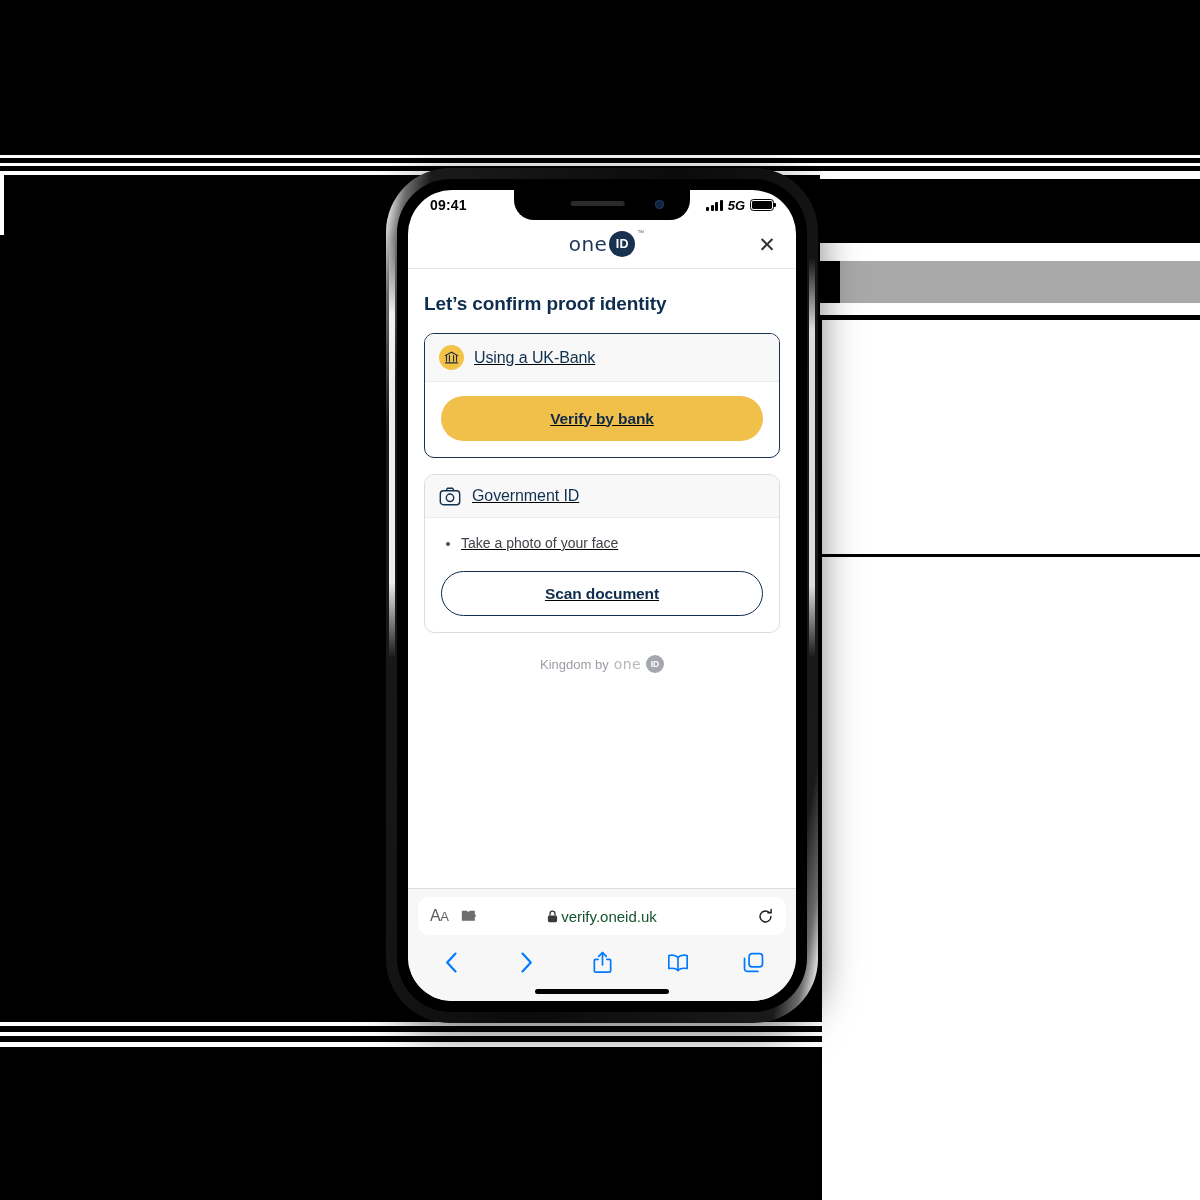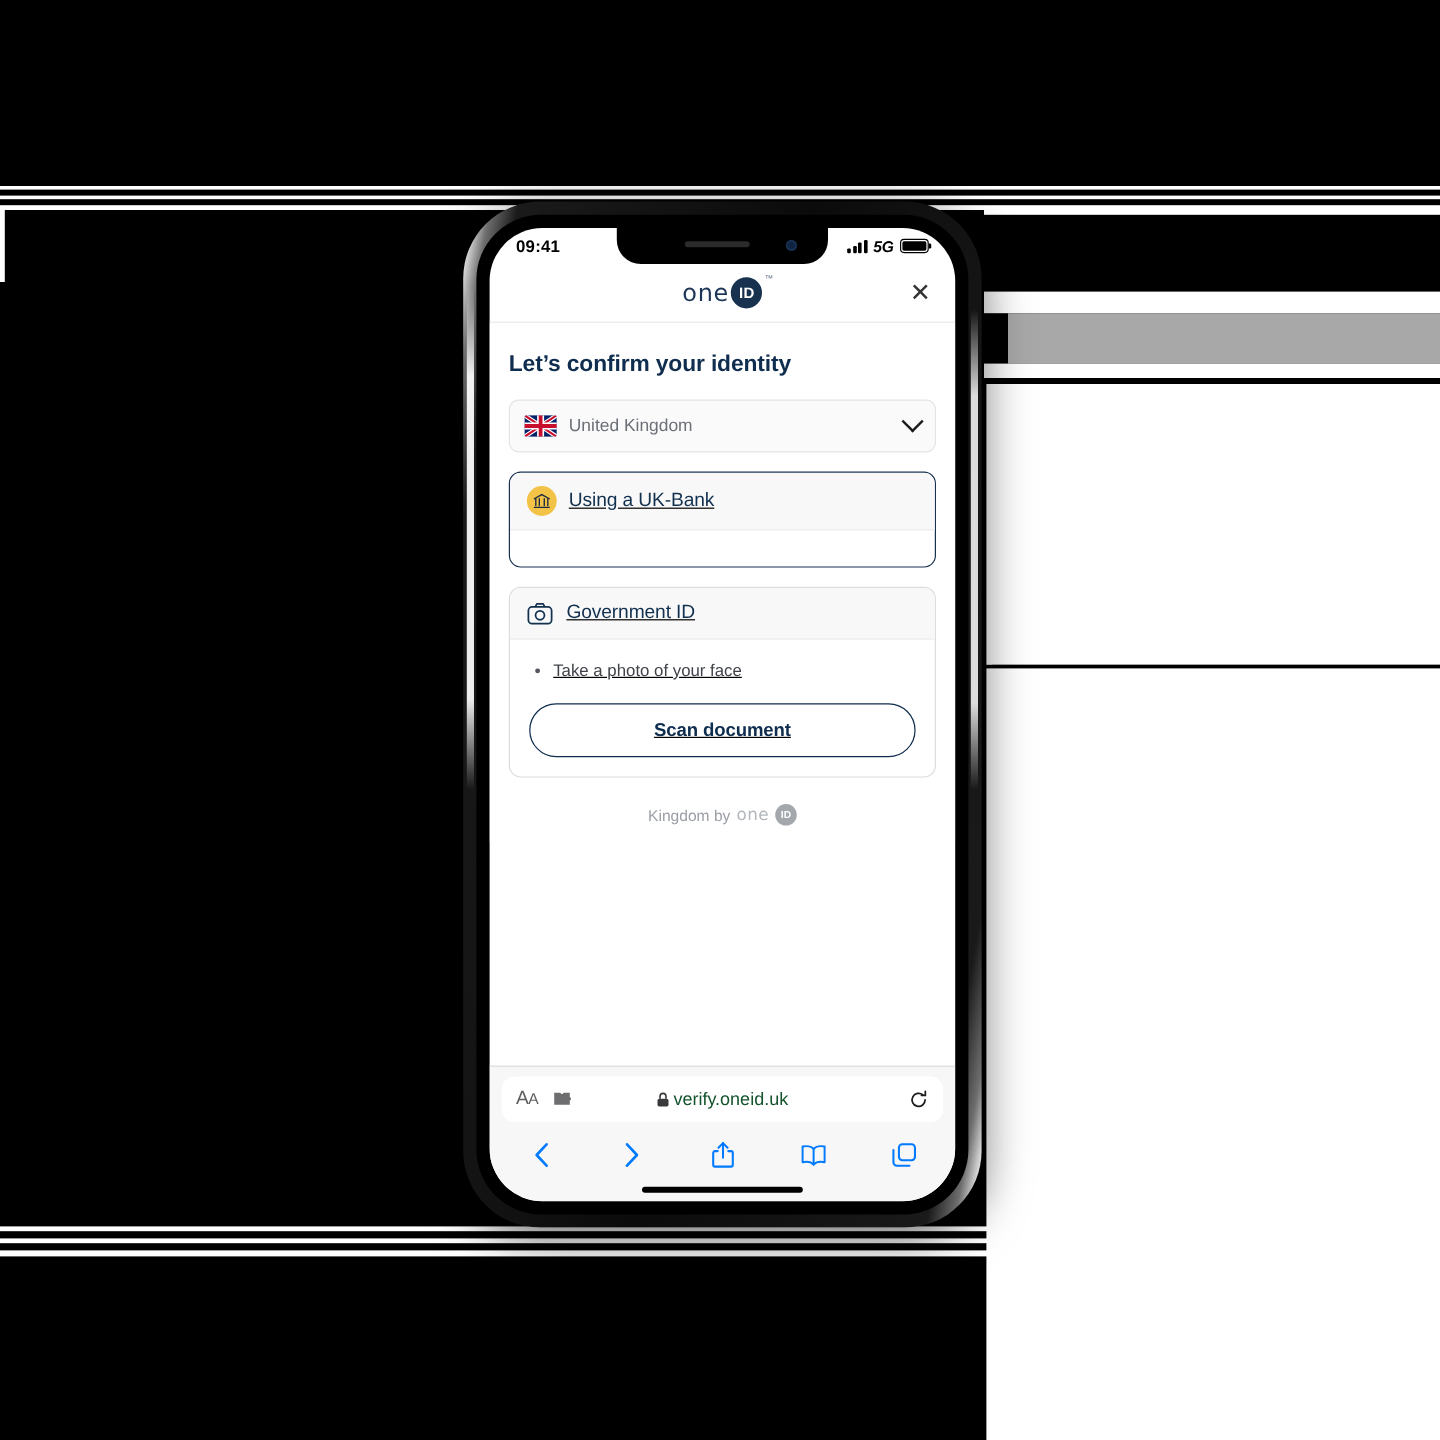--- a/index.html
+++ b/index.html
@@ -416,46 +416,36 @@
     <div class="page-header">
       <div class="logo">
         <span class="logo-word">one</span>
         <span class="logo-badge">ID</span>
         <span class="logo-tm">™</span>
       </div>
       <button class="close-btn">✕</button>
     </div>
 
     <div class="content">
-      <div class="title">Let’s confirm your identity</div>
-
-      <div class="country-select">
-        <svg class="flag" viewBox="0 0 60 40">
-          <rect width="60" height="40" fill="#012169"></rect>
-          <path d="M0,0 L60,40 M60,0 L0,40" stroke="#fff" stroke-width="8"></path>
-          <path d="M0,0 L60,40 M60,0 L0,40" stroke="#C8102E" stroke-width="4"></path>
-          <path d="M30,0 V40 M0,20 H60" stroke="#fff" stroke-width="13"></path>
-          <path d="M30,0 V40 M0,20 H60" stroke="#C8102E" stroke-width="7"></path>
-        </svg>
-        <span class="country-name">United Kingdom</span>
-        <span class="chev"></span>
-      </div>
+      <div class="title">Let’s confirm proof identity</div>
+
 
       <div class="card card-primary">
         <div class="card-head">
           <span class="bank-icon">
             <svg width="15" height="15" viewBox="0 0 24 24" fill="none" stroke="#1b2a41" stroke-width="1.8" stroke-linecap="round">
               <path d="M2 9 L12 3.5 L22 9"></path>
               <path d="M4 9 V18 M8.7 9 V18 M15.3 9 V18 M20 9 V18"></path>
               <path d="M2.2 20.5 H21.8"></path>
             </svg>
           </span>
           <span class="card-title">Using a UK-Bank</span>
         </div>
         <div class="card-body">
+          <button class="btn btn-primary">Verify by bank</button>
         </div>
       </div>
 
       <div class="card card-secondary">
         <div class="card-head">
           <span class="cam-icon">
             <svg width="22" height="19" viewBox="0 0 24 21" fill="none" stroke="#12314f" stroke-width="1.6" stroke-linejoin="round">
               <rect x="1.3" y="4.2" width="21.4" height="15.4" rx="3.4"></rect>
               <circle cx="12" cy="11.9" r="4.1"></circle>
               <path d="M7.6 4.2 L9.1 1.4 H14.9 L16.4 4.2"></path>

